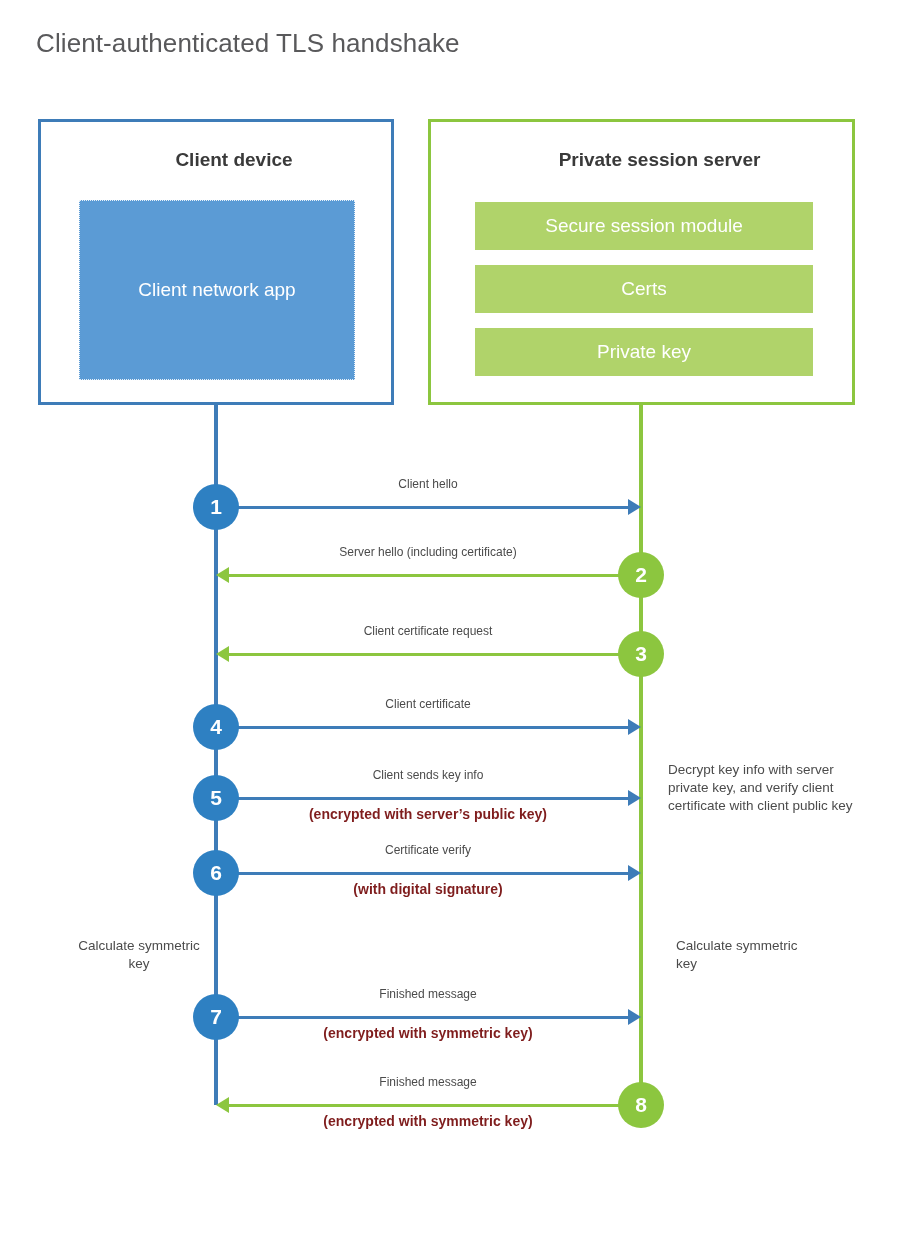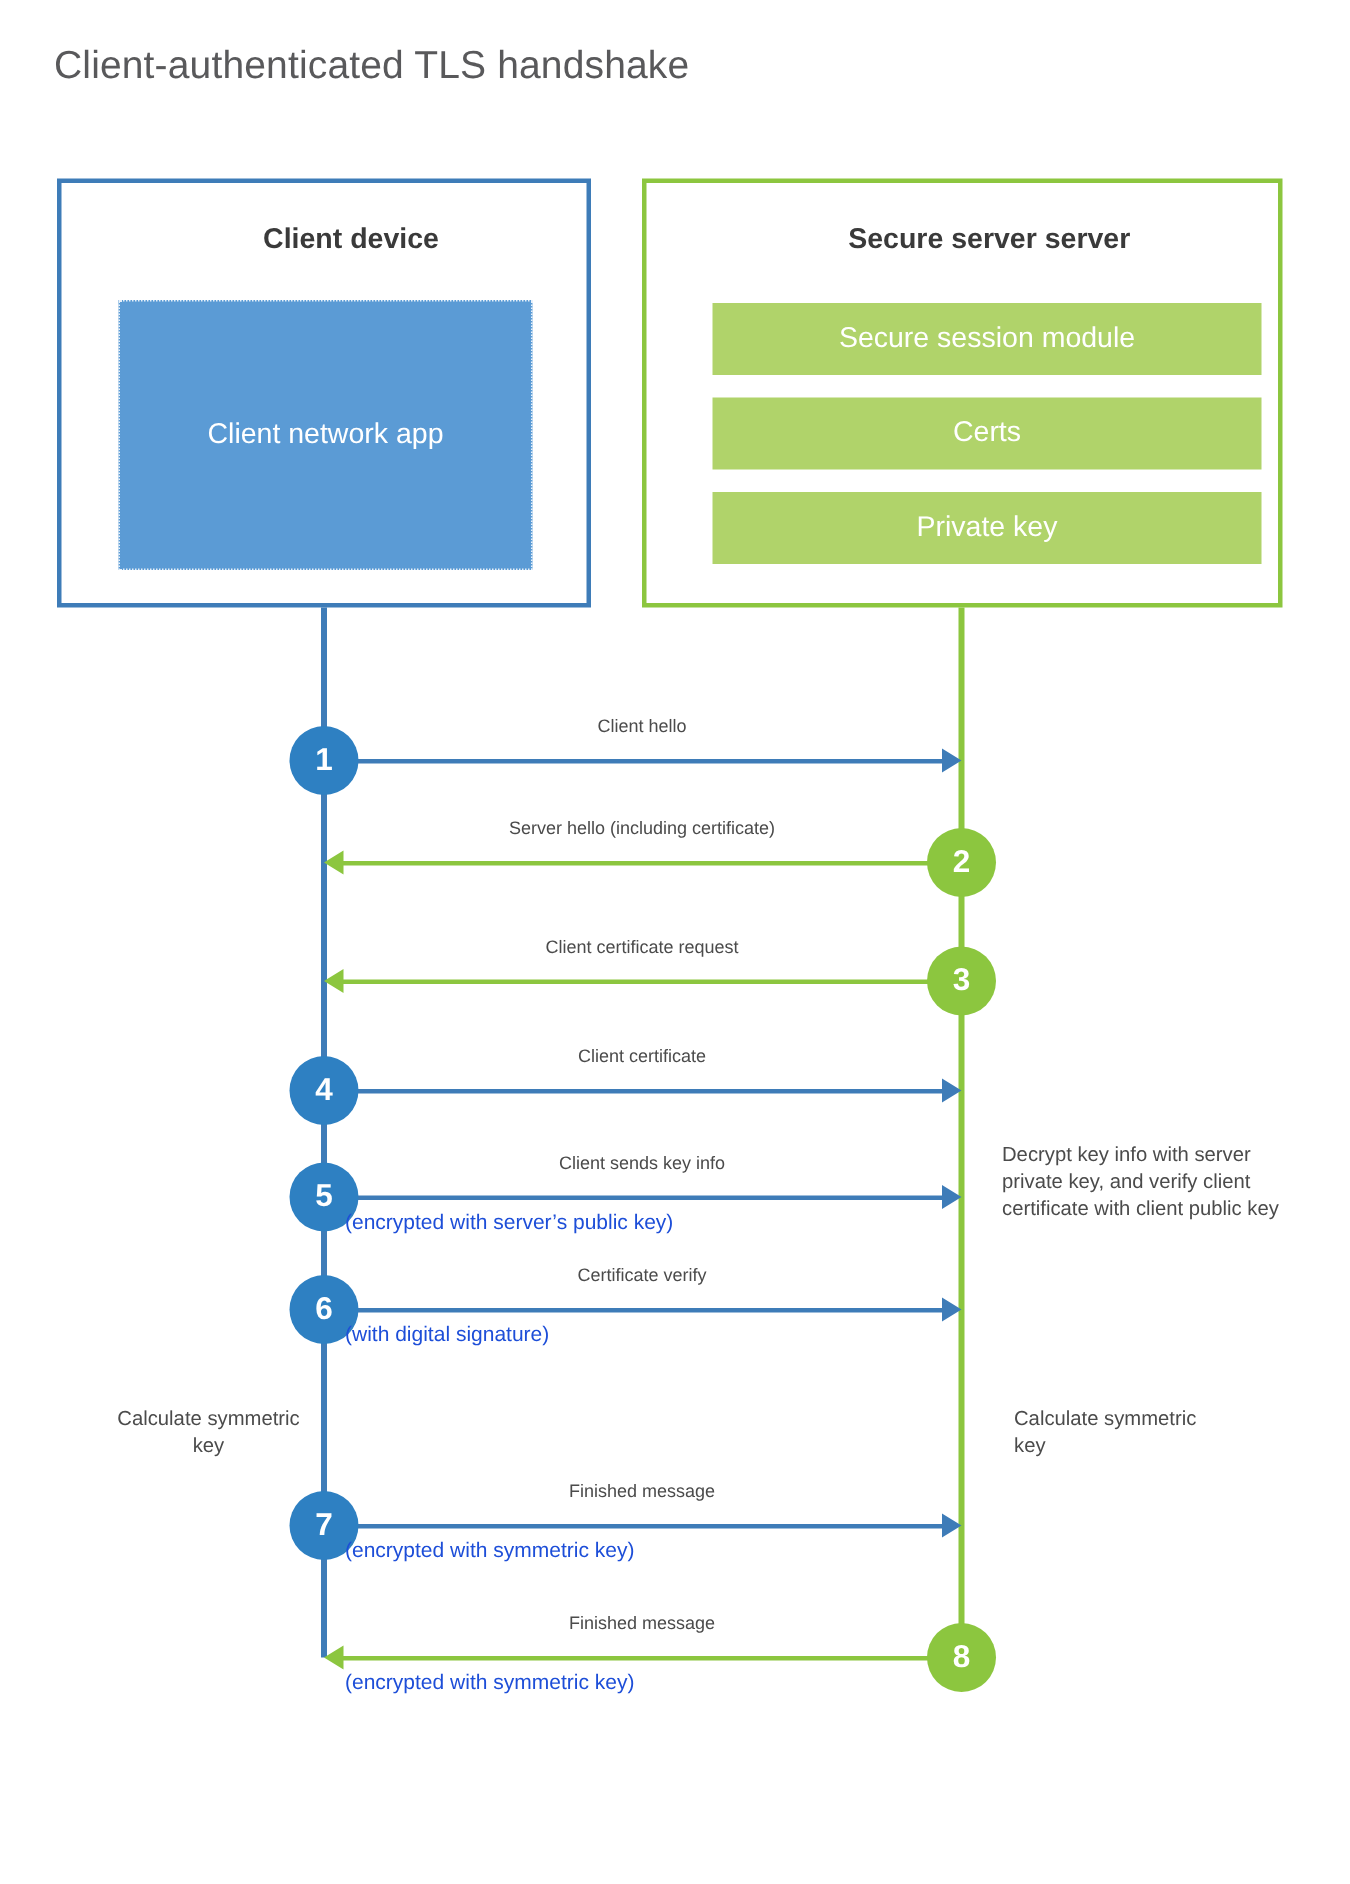--- a/index.html
+++ b/index.html
@@ -77,21 +77,21 @@
     color: #ffffff;
     font-size: 19px;
     line-height: 1.35;
     padding: 7px 14px;
   }
 
   
   .server-bar {
     position: absolute;
     left: 44px;
-    width: 366px;
+    width: 338px;
     height: 48px;
     background: #b0d36a;
     display: flex;
     align-items: center;
     justify-content: center;
     color: #ffffff;
     font-size: 19px;
   }
   #server-bar-0 { top: 80px; }
   #server-bar-1 { top: 143px; }
@@ -176,25 +176,26 @@
     text-align: center;
     font-size: 12px;
     color: #4b4b4b;
     top: -30px;
     white-space: nowrap;
   }
   .msg-sublabel {
     position: absolute;
     left: 230px;
     width: 396px;
-    text-align: left;
+    text-align: center;
     font-size: 14px;
-    color: #1d4ed8;
+    color: #7f1d1d;
     top: 8px;
     white-space: nowrap;
+    font-weight: bold;
   }
 
   
   .side-note {
     position: absolute;
     font-size: 13.5px;
     line-height: 1.35;
     color: #4b4b4b;
   }
   #server-decrypt-note {
@@ -218,21 +219,21 @@
 <body>
 
 <div id="page-title">Client-authenticated TLS handshake</div>
 
 <div id="client-box" class="endpoint-box">
   <div class="box-title">Client device</div>
   <div id="client-app">Client network app</div>
 </div>
 
 <div id="server-box" class="endpoint-box">
-  <div class="box-title">Secure server server</div>
+  <div class="box-title">Private session server</div>
   <div id="server-bar-0" class="server-bar">Secure session module</div>
   <div id="server-bar-1" class="server-bar">Certs</div>
   <div id="server-bar-2" class="server-bar">Private key</div>
 </div>
 
 <div id="client-lifeline" class="lifeline"></div>
 <div id="server-lifeline" class="lifeline"></div>
 
 <div class="msg" style="top:507px">
   <div class="msg-label">Client hello</div>

